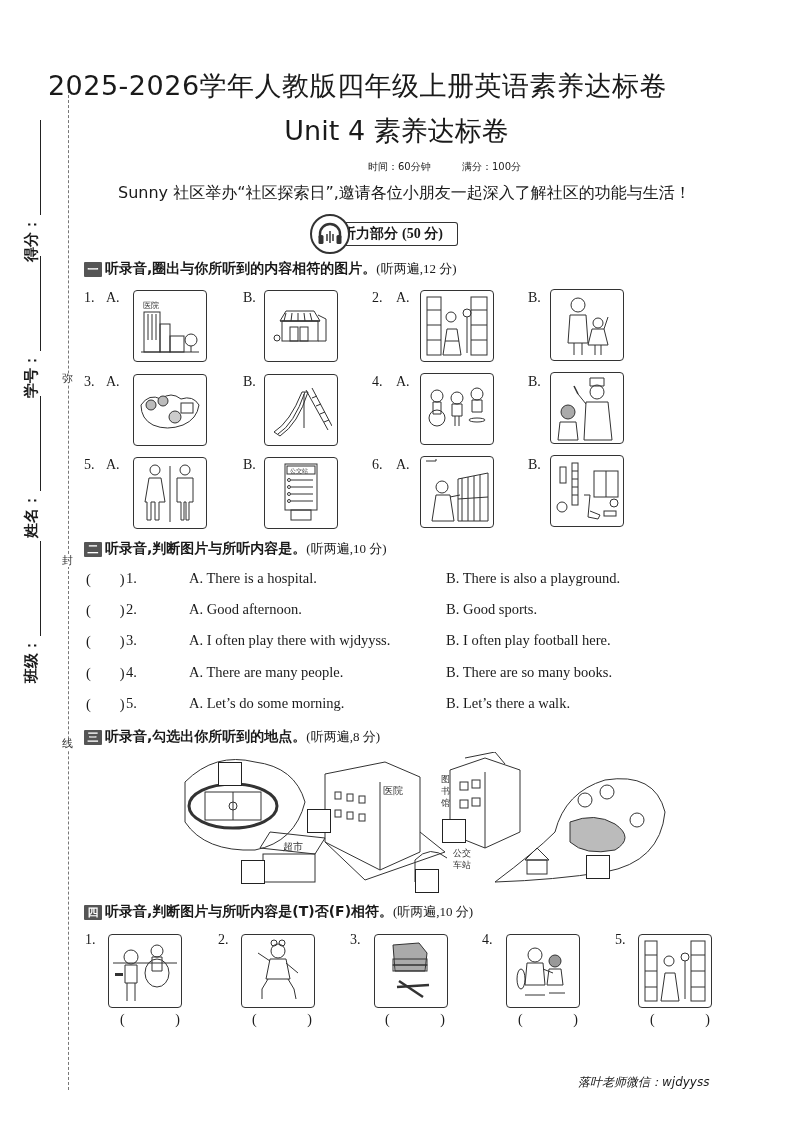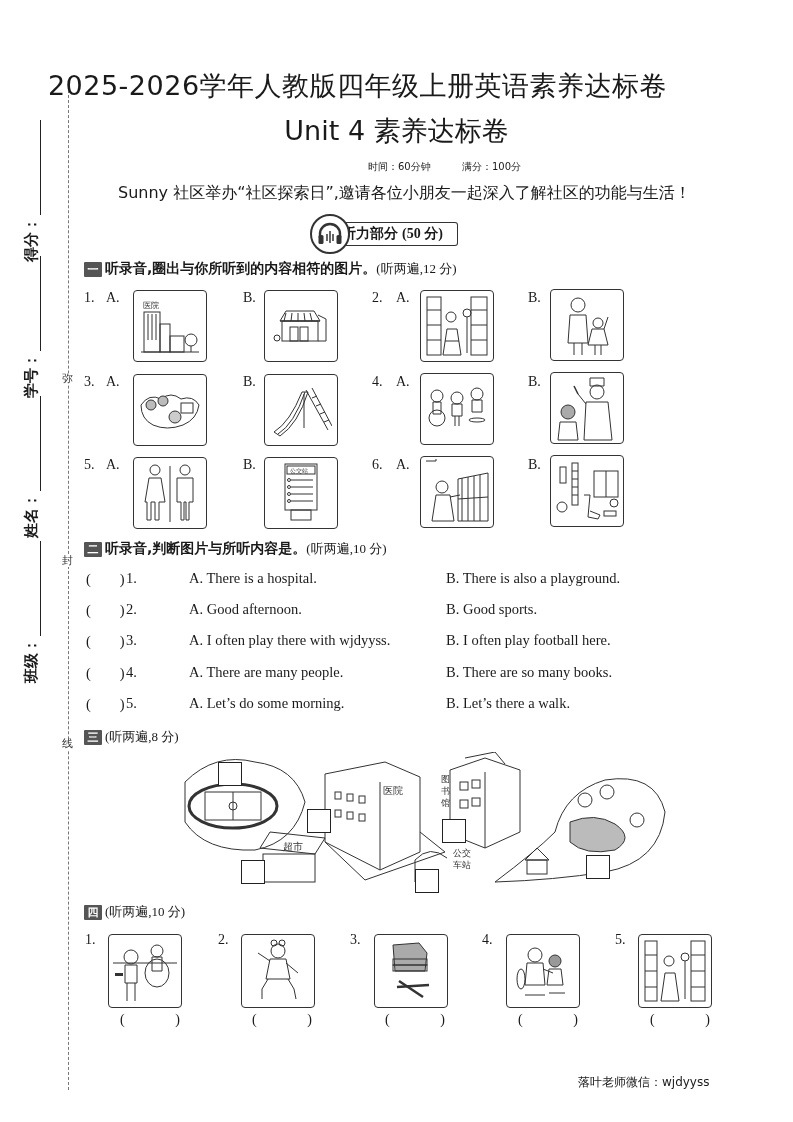--- a/index.html
+++ b/index.html
@@ -34,21 +34,21 @@
   .row .paren{position:absolute;left:0;}
   .row .num{position:absolute;left:40px;}
   .row .a{position:absolute;left:58px;margin-left:45px;}
   .row .b{position:absolute;left:360px;}
   .map{position:absolute;left:175px;top:752px;width:500px;height:140px;}
   .cb{position:absolute;width:22px;height:22px;border:1.3px solid #222;background:#fff;}
   .tf-pic{position:absolute;top:934px;width:72px;height:72px;border:1.3px solid #333;border-radius:4px;
        display:flex;align-items:center;justify-content:center;}
   .tf-num{position:absolute;top:932px;font-size:14px;}
   .tf-paren{position:absolute;top:1012px;font-size:14px;width:60px;display:flex;justify-content:space-between;}
-  .footer{position:absolute;top:1074px;left:578px;font-size:12px;}
+  .footer{position:absolute;top:1074px;left:578px;font-size:12px;font-style:italic;}
   svg{display:block;}
 </style>
 </head>
 <body>
 
 <div class="margin-line"></div>
 <div class="margin-field" style="top:262px;">
     <span>得分：</span>
     <span class="blank"></span>
   </div>
@@ -314,20 +314,21 @@
 </div>
 <div class="row serif" style="top:695px;">
   <span class="paren">(　　)</span>
   <span class="num">5.</span>
   <span class="a">A. Let’s do some morning.</span>
   <span class="b">B. Let’s there a walk.</span>
 </div>
 
 <div class="sec-head" style="top:728px;">
   <span class="badge">三</span>
+  <span>听录音,勾选出你所听到的地点。</span>
   <span class="note serif">(听两遍,8 分)</span>
 </div>
 
 <div class="map">
   <svg width="500" height="140" viewBox="0 0 500 140">
 
     <path d="M10 30 Q40 0 80 10 Q120 15 130 50 Q120 90 80 98 Q30 100 10 70 Z" fill="none" stroke="#333"></path>
     <ellipse cx="58" cy="54" rx="44" ry="22" fill="none" stroke="#333" stroke-width="3"></ellipse>
     <rect x="30" y="40" width="56" height="28" fill="none" stroke="#333"></rect>
     <line x1="58" y1="40" x2="58" y2="68" stroke="#333"></line>
@@ -375,20 +376,21 @@
   <div class="cb" style="left:43px;top:10px;"></div>
   <div class="cb" style="left:66px;top:108px;"></div>
   <div class="cb" style="left:132px;top:57px;"></div>
   <div class="cb" style="left:240px;top:117px;"></div>
   <div class="cb" style="left:267px;top:67px;"></div>
   <div class="cb" style="left:411px;top:103px;"></div>
 </div>
 
 <div class="sec-head" style="top:903px;">
   <span class="badge">四</span>
+  <span>听录音,判断图片与所听内容是(T)否(F)相符。</span>
   <span class="note serif">(听两遍,10 分)</span>
 </div>
 
 <div class="tf-num serif" style="left:85px;">1.</div>
 <div class="tf-pic" style="left:108px;">
   <svg width="64" height="64" viewBox="0 0 64 64">
     <line x1="0" y1="24" x2="64" y2="24" stroke="#333"></line>
     <circle cx="18" cy="18" r="7" fill="none" stroke="#333"></circle>
       <path d="M12 26 L24 26 L24 44 L12 44 Z" fill="none" stroke="#333"></path>
     <line x1="14" y1="44" x2="14" y2="62" stroke="#333"></line>

